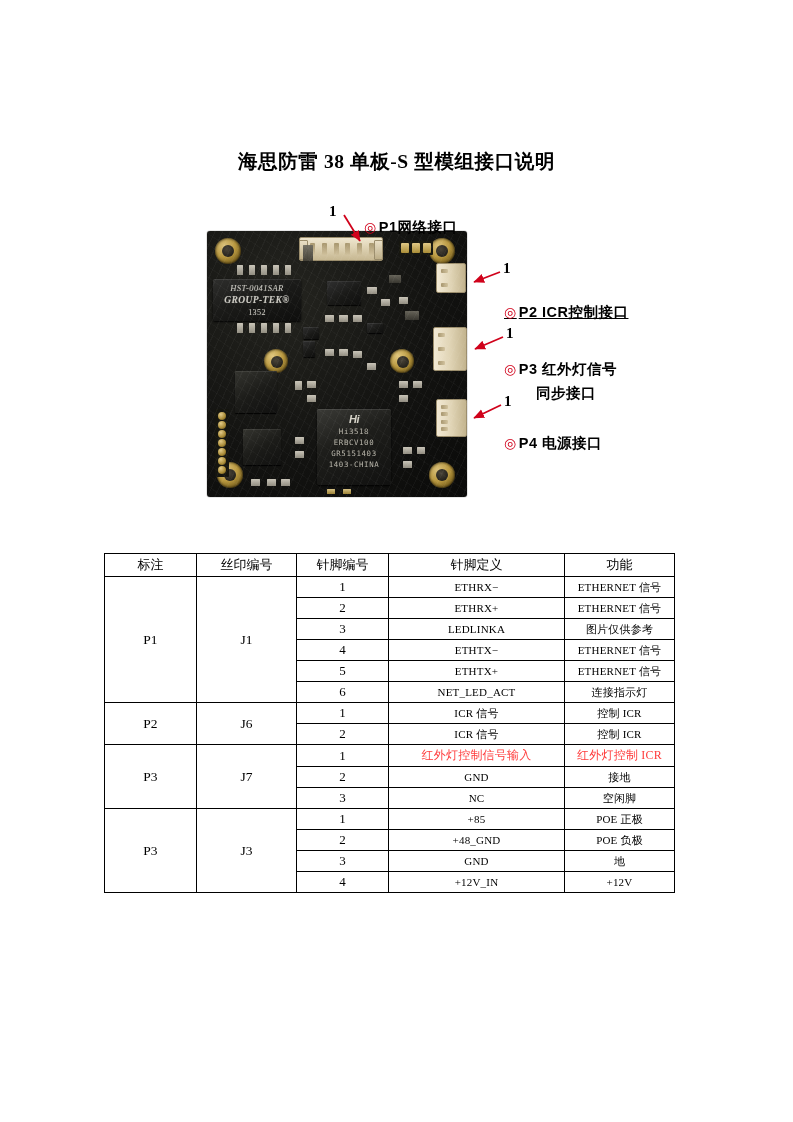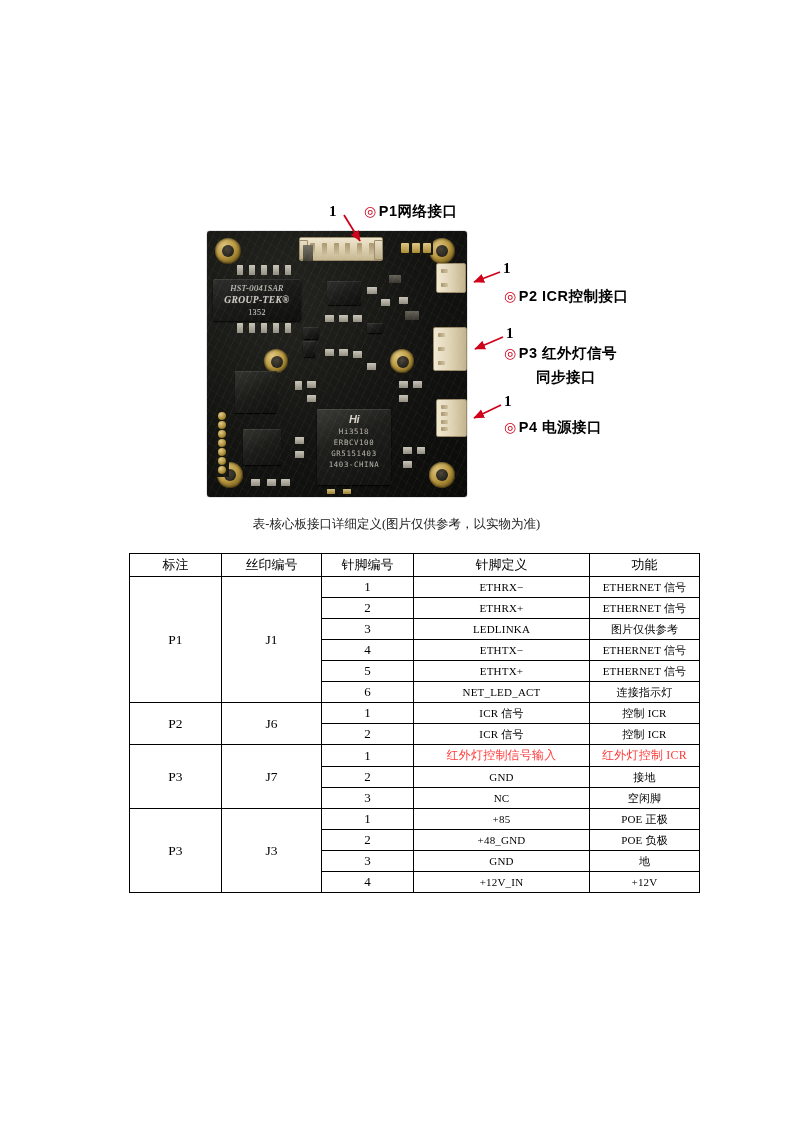--- a/index.html
+++ b/index.html
@@ -241,20 +241,21 @@
     color: #000;
   }
   .callout-label {
     position: absolute;
     font-family: "Liberation Sans", "DejaVu Sans", sans-serif;
     font-size: 14.5px;
     font-weight: bold;
     color: #000;
     white-space: nowrap;
     letter-spacing: 0.5px;
+    margin-top: 16px;
   }
   .callout-label .bullet {
     color: #d0021b;
     font-size: 14px;
     margin-right: 2px;
   }
   .arrow-svg { position: absolute; left: 0; top: 0; width: 793px; height: 1122px; pointer-events: none; }
 
   
   .caption {
@@ -264,21 +265,21 @@
     width: 793px;
     text-align: center;
     font-size: 12.5px;
     color: #1a1a1a;
     font-family: "Liberation Serif", "DejaVu Serif", serif;
   }
 
   
   .pin-table {
     position: absolute;
-    left: 129px;
+    left: 104px;
     top: 553px;
     width: 570px;
     border-collapse: collapse;
     table-layout: fixed;
     font-family: "Liberation Serif", "DejaVu Serif", serif;
     padding-left: 48px;
   }
   .pin-table td, .pin-table th {
     border: 1px solid #000;
     text-align: center;
@@ -304,20 +305,21 @@
     letter-spacing: 0.2px;
   }
   .pin-table td.red { color: #ff3b3b; font-size: 12px; }
   .pin-table td.num { font-size: 13px; }
 </style>
 </head>
 <body>
 
 <div class="page">
 
+  <div class="doc-title">海思防雷 38 单板-S 型模组接口说明</div>
 
   <div class="figure-block"></div>
 
   <div class="pcb">
 
     <div class="hole tl">
         <i></i>
       </div>
     <div class="hole tr">
         <i></i>
@@ -461,36 +463,35 @@
 
   <div class="callout-num" style="left:329px;top:203px;">1</div>
   <div class="callout-num" style="left:503px;top:260px;">1</div>
   <div class="callout-num" style="left:506px;top:325px;">1</div>
   <div class="callout-num" style="left:504px;top:393px;">1</div>
 
   <div class="callout-label" style="left:364px;top:202px;">
     <span class="bullet">◎</span><span>P1网络接口</span>
   </div>
 
-  <div class="callout-label" style="left:504px;top:287px;">
+  <div class="callout-label" style="left:504px;top:287px;text-decoration:underline;">
     <span class="bullet">◎</span><span>P2 ICR控制接口</span>
   </div>
 
   <div class="callout-label" style="left:504px;top:344px;">
     <span class="bullet">◎</span><span>P3 红外灯信号</span>
   </div>
   <div class="callout-label" style="left:536px;top:368px;font-family:Liberation Mono, monospace;">
     <span>同步接口</span>
   </div>
 
   <div class="callout-label" style="left:504px;top:418px;">
     <span class="bullet">◎</span><span>P4 电源接口</span>
   </div>
 
-  <div class="caption">表-核心板接口详细定义(图片仅供参考，以实物为准)</div>
 
   <table class="pin-table">
     <colgroup>
       <col class="c-mark">
         <col class="c-silk">
         <col class="c-pinno">
         <col class="c-def">
         <col class="c-func">
     </colgroup>
     <thead>

